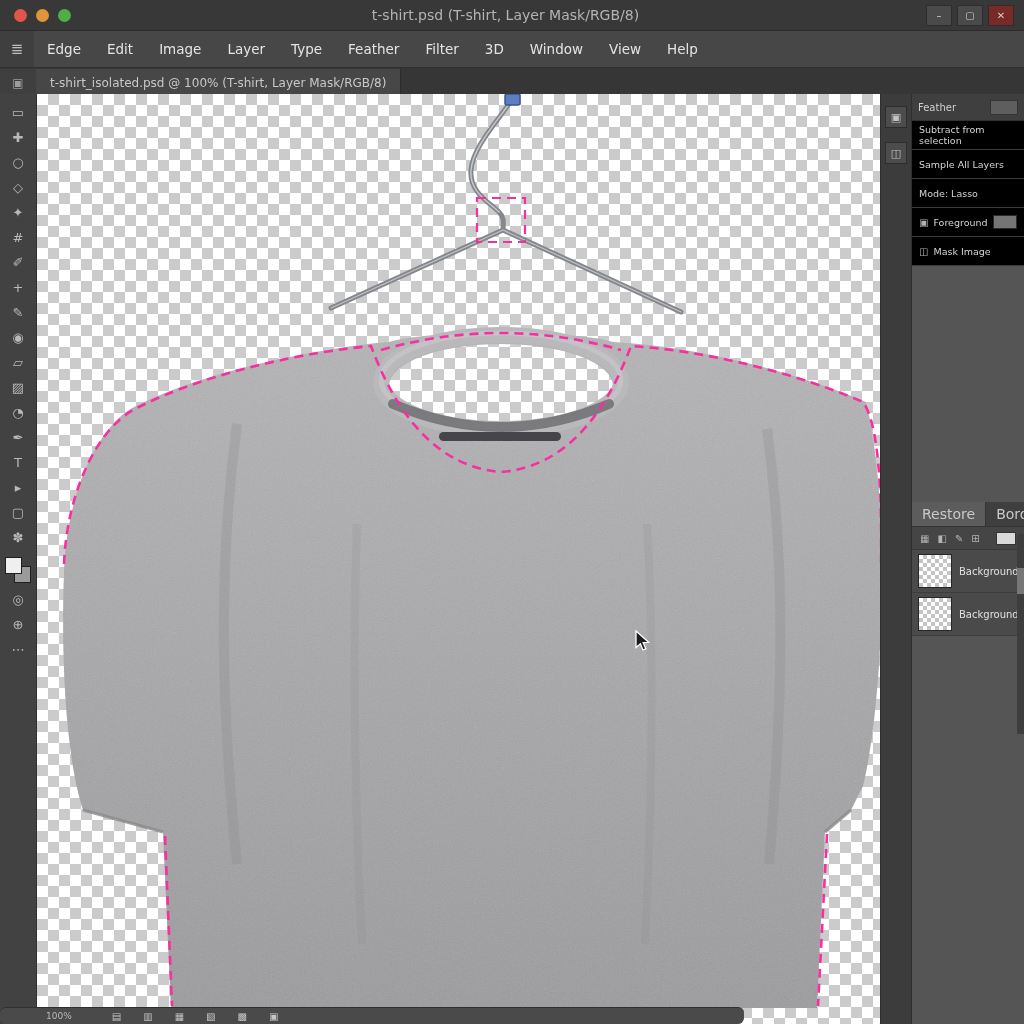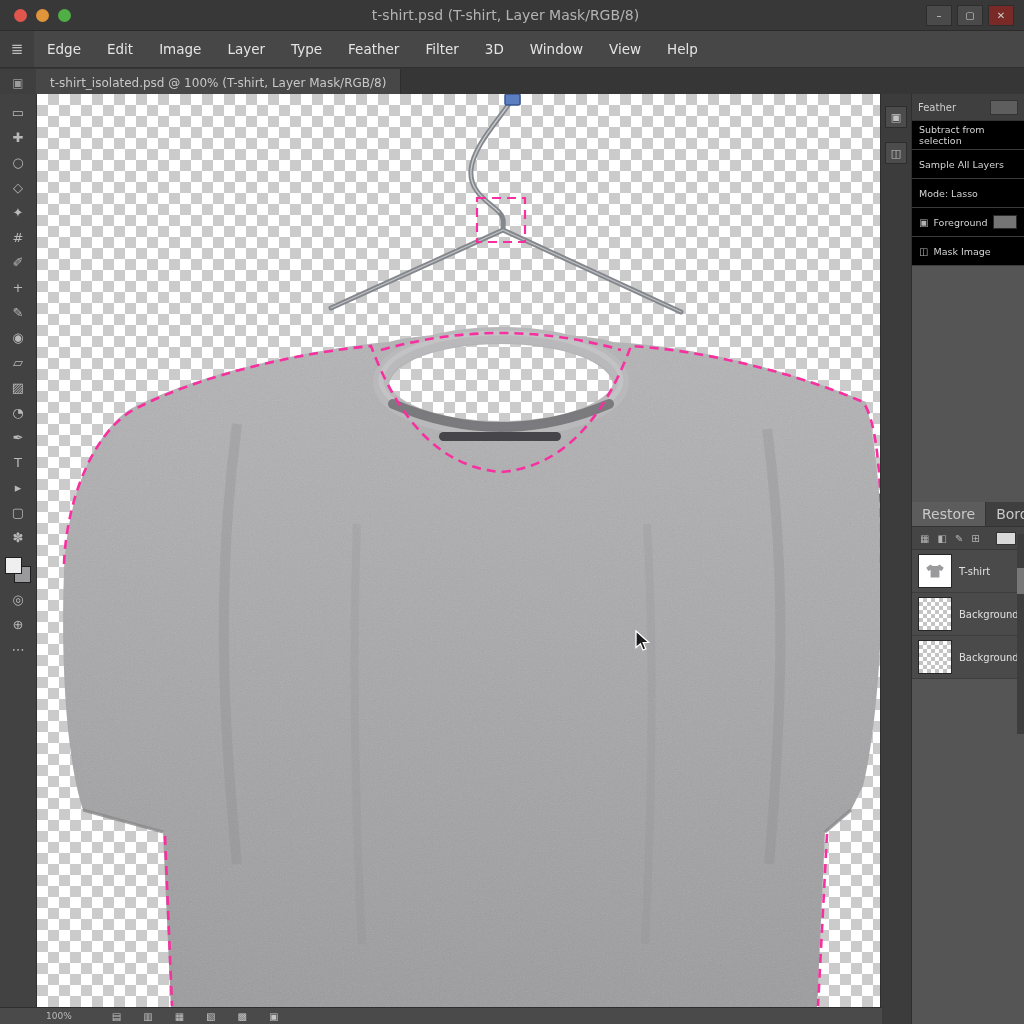--- a/index.html
+++ b/index.html
@@ -38,21 +38,21 @@
   
   .canvas-wrap{position:relative;flex:1;overflow:hidden;
     background-color:#fff;
     background-image:
       linear-gradient(45deg,#cbcbcb 25%,transparent 25%,transparent 75%,#cbcbcb 75%),
       linear-gradient(45deg,#cbcbcb 25%,transparent 25%,transparent 75%,#cbcbcb 75%);
     background-size:22px 22px;background-position:0 0,11px 11px;}
   svg.artwork{position:absolute;left:0;top:0;}
   .cursor{position:absolute;left:598px;top:536px;width:18px;height:22px;pointer-events:none;}
   
-  .statusbar{position:absolute;left:0;bottom:0;width:882px;height:16px;background:#4a4a4a;border-top:1px solid #2f2f2f;display:flex;align-items:center;font-size:9px;color:#b9b9b9;z-index:5;}
+  .statusbar{position:absolute;left:0;bottom:0;width:744px;height:16px;background:#4a4a4a;border-top:1px solid #2f2f2f;display:flex;align-items:center;font-size:9px;color:#b9b9b9;z-index:5;border-radius:6px;}
   .statusbar .zoom{padding:0 10px 0 46px;}
   .status-icons{display:flex;gap:22px;padding-left:30px;font-size:10px;color:#c4c4c4;}
   
   .gutter{width:30px;background:#3c3c3c;border-left:1px solid #2e2e2e;display:flex;flex-direction:column;align-items:center;padding-top:12px;gap:14px;flex:none;}
   .gutter-icon{width:20px;height:20px;background:#4c4c4c;border:1px solid #2d2d2d;display:flex;align-items:center;justify-content:center;font-size:11px;color:#c2c2c2;}
   
   .panel{width:112px;background:#535353;border-left:1px solid #2e2e2e;display:flex;flex-direction:column;flex:none;position:relative;}
   .opt-header{height:26px;background:#3f3f3f;display:flex;align-items:center;gap:4px;padding:0 6px;font-size:10px;color:#cfcfcf;border-bottom:1px solid #333;}
   .opt-dropdown{width:26px;height:13px;background:#5e5e5e;border:1px solid #333;margin-left:auto;}
   .opt-row{min-height:28px;display:flex;align-items:center;gap:5px;padding:0 7px;font-size:9.5px;color:#d4d4d4;background:#000000;border-bottom:1px solid #3b3b3b;}
@@ -262,28 +262,20 @@
     </div>
     <div class="layers-icons">
       <span>▦</span>
       <span>◧</span>
       <span>✎</span>
       <span>⊞</span>
       <span class="mini-box"></span>
     </div>
 
     <div class="layer-row">
-      <div class="layer-thumb">
-        <svg width="22" height="22" viewBox="0 0 20 20">
-          <path d="M6 4 L2 7 L4 10 L6 9 L6 16 L14 16 L14 9 L16 10 L18 7 L14 4 C13 6 7 6 6 4 Z" fill="#9a9a9c"></path>
-        </svg>
-      </div>
-      <div class="layer-name">T-shirt</div>
-    </div>
-    <div class="layer-row">
       <div class="layer-thumb thumb-checker"></div>
       <div class="layer-name">Background</div>
     </div>
     <div class="layer-row">
       <div class="layer-thumb thumb-checker"></div>
       <div class="layer-name">Background</div>
     </div>
 
     <div class="panel-bottom-spacer"></div>
 

